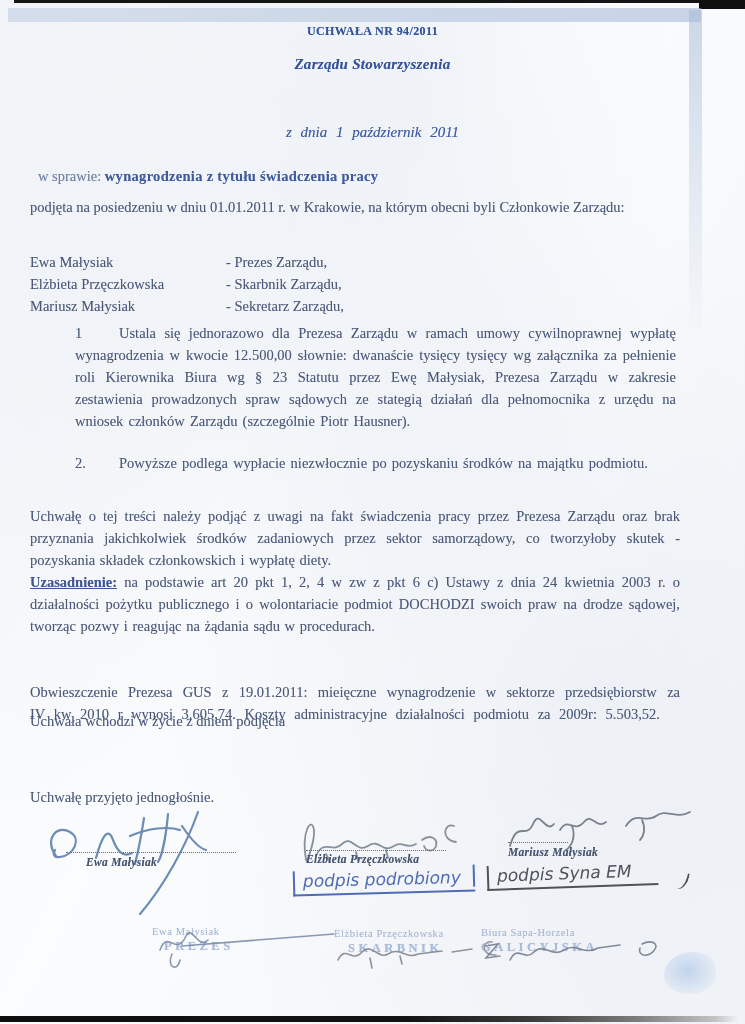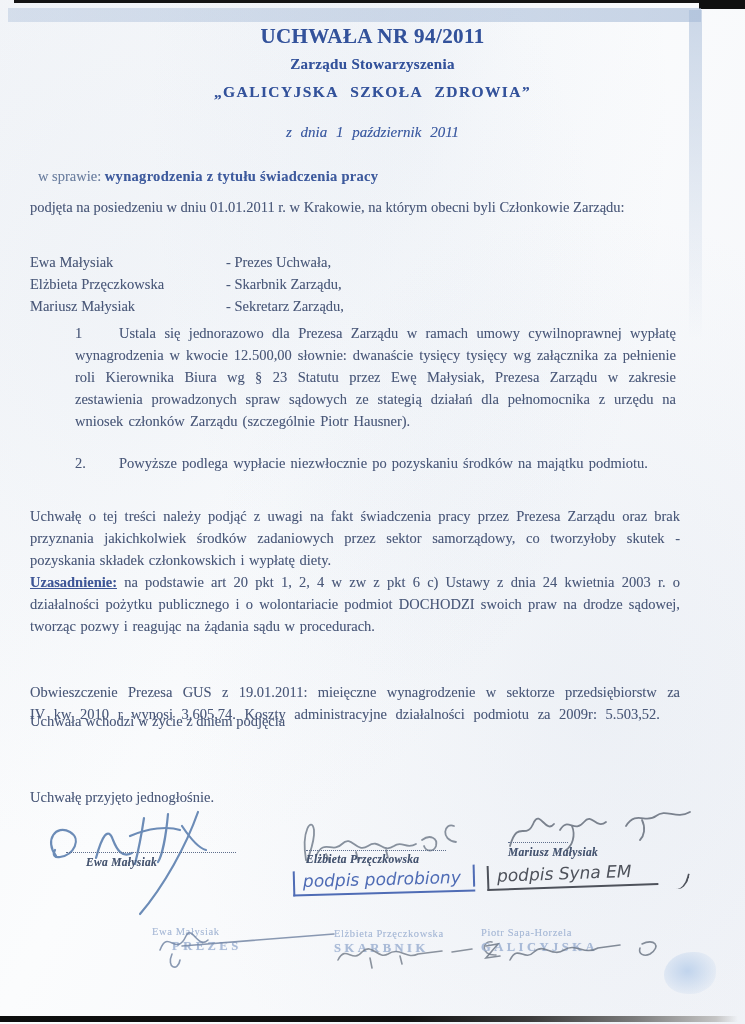--- a/index.html
+++ b/index.html
@@ -17,22 +17,22 @@
   .abs{position:absolute;}
   
   .scan-top-line{top:0;left:14px;right:0;height:3px;background:#141414;}
   .scan-top-corner{top:0;right:0;width:46px;height:9px;background:#101010;}
   .scan-top-band{top:8px;left:8px;right:44px;height:14px;background:linear-gradient(to right,rgba(168,188,216,.40),rgba(168,188,216,.52) 60%,rgba(168,188,216,.62));}
   .scan-right-band{top:10px;right:43px;width:13px;height:330px;background:linear-gradient(to bottom,rgba(165,186,215,.55),rgba(165,186,215,0));}
   .scan-blob{top:952px;left:664px;width:52px;height:42px;border-radius:60% 45% 55% 50%;background:radial-gradient(ellipse at 45% 45%, rgba(168,196,231,.65), rgba(168,196,231,.15) 70%, rgba(168,196,231,0));}
   .scan-bottom-bar{top:1016px;left:0;width:738px;height:6px;background:linear-gradient(to right,#0e0e0e 0%,#131313 55%,#3c3c3c 72%,#7b7b7b 86%,#c4c4c4 97%,rgba(200,200,200,0));}
   
   .h-center{left:0;width:745px;text-align:center;color:#33529b;font-weight:bold;text-shadow:0 0 .6px rgba(45,75,150,.45);}
-  .title{top:24px;font-size:21px;letter-spacing:.4px;}
-  .sub1{top:56px;font-size:15px;letter-spacing:.3px;}
+  .title{top:24px;font-size:12px;letter-spacing:.4px;}
+  .sub1{top:56px;font-size:15px;letter-spacing:.3px;font-style:italic;}
   .sub2{top:83px;font-size:15.5px;letter-spacing:1.4px;word-spacing:7px;}
   .dateline{top:124px;font-size:15px;font-style:italic;word-spacing:5px;font-weight:normal;color:#3c5ba2;}
   
   .t{font-size:14.5px;line-height:22px;text-shadow:0 0 .5px rgba(60,80,125,.30);}
   .subject{top:165px;left:38px;color:#6d80a1;}
   .subject b{color:#3d5a9e;letter-spacing:.3px;}
   .preamble{top:196px;left:30px;width:650px;}
   .members{top:251px;left:30px;width:620px;}
   .member-row{display:flex;height:22px;}
   .member-name{width:196px;}
@@ -66,34 +66,33 @@
 
   <div class="abs scan-top-line"></div>
   <div class="abs scan-top-corner"></div>
   <div class="abs scan-top-band"></div>
   <div class="abs scan-right-band"></div>
   <div class="abs scan-blob"></div>
   <div class="abs scan-bottom-bar"></div>
 
   <div class="abs h-center title">UCHWAŁA NR 94/2011</div>
   <div class="abs h-center sub1">Zarządu Stowarzyszenia</div>
-  <div class="abs h-center sub2">„GALICYJSKA SZKOŁA ZDROWIA”</div>
   <div class="abs h-center dateline">z dnia 1 październik  2011</div>
 
   <div class="abs t subject">
     <span>w sprawie:</span>
     <b>wynagrodzenia z tytułu świadczenia pracy</b>
   </div>
 
   <div class="abs t preamble">podjęta na posiedzeniu w dniu 01.01.2011 r. w Krakowie, na którym obecni byli Członkowie Zarządu:</div>
 
   <div class="abs t members">
     <div class="member-row">
       <span class="member-name">Ewa Małysiak</span>
-      <span>- Prezes Uchwała,</span>
+      <span>- Prezes Zarządu,</span>
     </div>
     <div class="member-row">
       <span class="member-name">Elżbieta Przęczkowska</span>
       <span>- Skarbnik Zarządu,</span>
     </div>
     <div class="member-row">
       <span class="member-name">Mariusz Małysiak</span>
       <span>- Sekretarz Zarządu,</span>
     </div>
   </div>
@@ -157,45 +156,45 @@
     <span>podpis podrobiony</span>
     <span class="endbar"></span>
   </div>
   <div class="abs annot annot-pencil" style="left:487px;top:863px;">
     <span>podpis Syna EM</span>
   </div>
   <div class="abs paren" style="left:676px;top:872px;"></div>
 
   <div class="abs stamp" style="left:152px;top:926px;">
     <div class="stamp-name">Ewa Małysiak</div>
-    <div class="stamp-role" style="margin-left:20px;">PREZES</div>
+    <div class="stamp-role" style="margin-left:12px;">PREZES</div>
   </div>
   <svg class="abs sig-svg" style="left:148px;top:918px;" width="200" height="56" viewBox="0 0 200 56">
     <g fill="none" stroke="#7587a5" stroke-width="1.6" stroke-linecap="round" opacity="0.85">
       <path d="M12,32 C20,10 28,40 38,18 C44,6 50,32 60,22"></path>
       <path d="M34,28 L186,16"></path>
       <path d="M24,36 C18,50 30,54 32,42"></path>
     </g>
   </svg>
 
   <div class="abs stamp" style="left:334px;top:928px;">
     <div class="stamp-name">Elżbieta Przęczkowska</div>
-    <div class="stamp-role" style="">SKARBNIK</div>
+    <div class="stamp-role" style="margin-left:14px;">SKARBNIK</div>
   </div>
   <svg class="abs sig-svg" style="left:330px;top:930px;" width="235" height="46" viewBox="0 0 235 46">
     <g fill="none" stroke="#79828f" stroke-width="1.6" stroke-linecap="round" opacity="0.85">
       <path d="M8,30 C16,14 22,34 32,22 C42,12 48,30 58,24 C70,16 76,30 88,24 L112,21"></path>
       <path d="M122,22 L142,19"></path>
       <path d="M162,12 C152,10 150,26 166,25"></path>
       <path d="M40,28 L42,38 M70,26 L72,34"></path>
     </g>
   </svg>
 
   <div class="abs stamp" style="left:481px;top:927px;">
-    <div class="stamp-name">Piotr Sapa-Horzela</div>
+    <div class="stamp-name">Biura Sapa-Horzela</div>
     <div class="stamp-role">GALICYJSKA</div>
   </div>
   <svg class="abs sig-svg" style="left:478px;top:930px;" width="215" height="46" viewBox="0 0 215 46">
     <g fill="none" stroke="#707a88" stroke-width="1.6" stroke-linecap="round" opacity="0.85">
       <path d="M8,16 L20,14 L8,28 L22,26"></path>
       <path d="M32,30 C40,14 46,32 56,22 C66,12 74,28 86,20 C98,12 106,26 120,18 L142,15"></path>
       <path d="M164,14 C176,8 184,16 172,24 C166,27 160,24 162,18"></path>
     </g>
   </svg>
 

